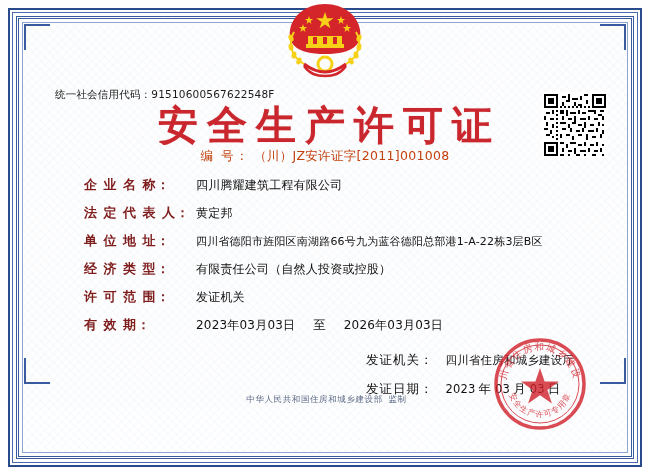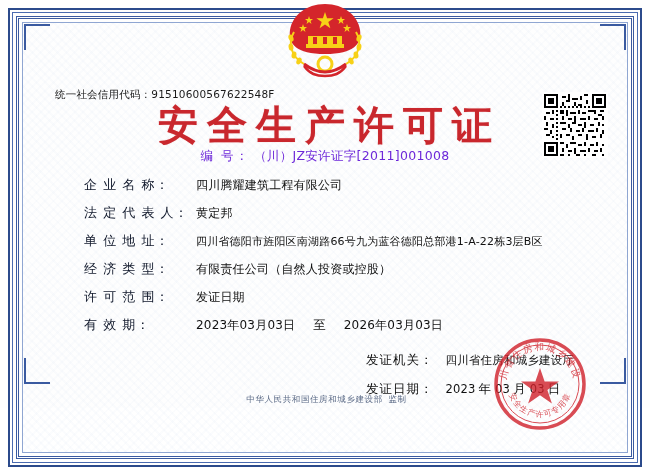--- a/index.html
+++ b/index.html
@@ -112,21 +112,21 @@
   }
 
   
   .cert-no-row {
     position: absolute;
     left: 0;
     right: 0;
     top: 148px;
     text-align: center;
     font-size: 12.5px;
-    color: #6d28d9;
+    color: #c2410c;
   }
   .cert-no-row .lbl {
     letter-spacing: 2px;
   }
   .cert-no-row .val {
     letter-spacing: 0.3px;
   }
 
   
   .fields {
@@ -138,23 +138,24 @@
   .field-row {
     display: flex;
     align-items: baseline;
     height: 28px;
     padding-left: 84px;
   }
   .field-label {
     width: 112px;
     flex: 0 0 112px;
     font-size: 13px;
-    color: #0f172a;
+    color: #7f1d1d;
     letter-spacing: 1px;
     white-space: nowrap;
+    font-weight: bold;
   }
   .field-value {
     font-size: 12px;
     color: #101010;
     letter-spacing: 0.2px;
     white-space: nowrap;
     text-align: center;
   }
   .field-value.small {
     font-size: 11px;
@@ -437,21 +438,21 @@
       <div class="field-value small">四川省德阳市旌阳区南湖路66号九为蓝谷德阳总部港1-A-22栋3层B区</div>
     </div>
 
     <div class="field-row">
       <div class="field-label">经 济 类 型：</div>
       <div class="field-value">有限责任公司（自然人投资或控股）</div>
     </div>
 
     <div class="field-row">
       <div class="field-label">许 可 范 围：</div>
-      <div class="field-value">发证日期</div>
+      <div class="field-value">发证机关</div>
     </div>
 
     <div class="field-row">
       <div class="field-label">有 效 期：</div>
       <div class="field-value">2023年03月03日</div>
       <div class="mid-sep">至</div>
       <div class="field-value">2026年03月03日</div>
     </div>
 
   </div>

